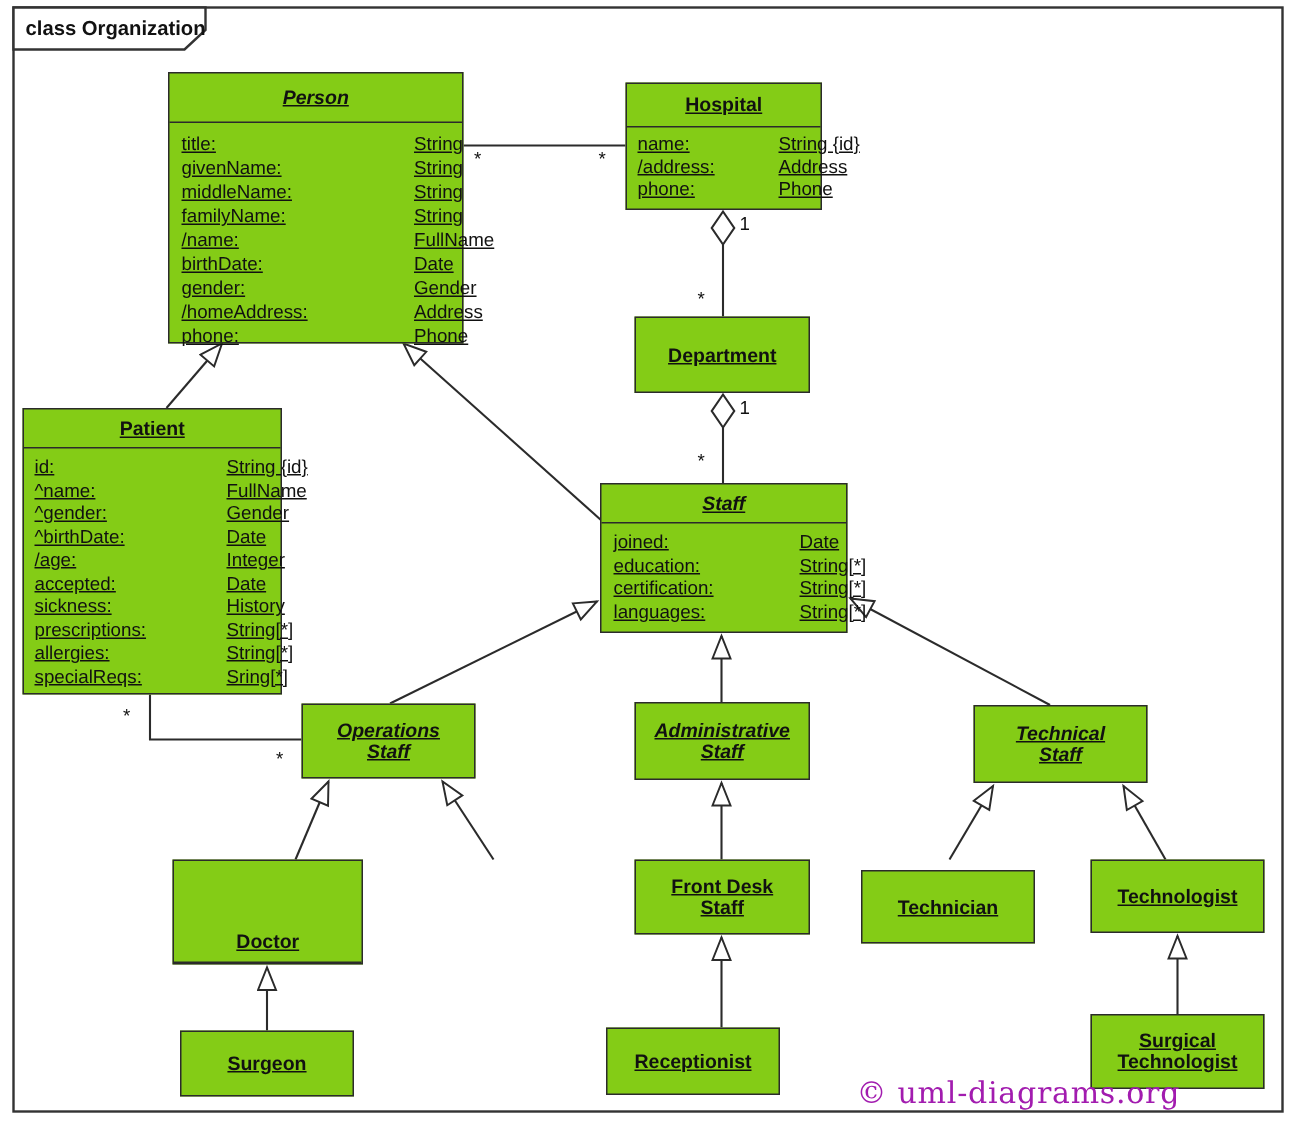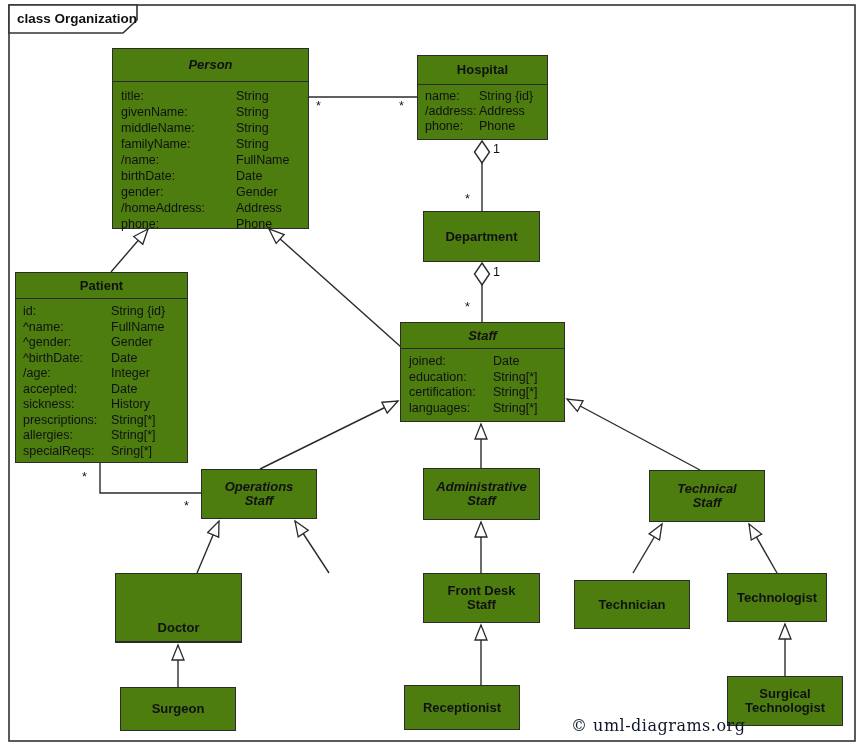--- a/index.html
+++ b/index.html
@@ -1,27 +1,27 @@
 <!DOCTYPE html>
 <html><head>
 <meta charset="utf-8">
 <style>
   html,body{margin:0;padding:0;background:#fff;}
   #stage{position:relative;width:860px;height:747px;background:#fff;
          font-family:"Liberation Sans","DejaVu Sans",sans-serif;color:#111;overflow:hidden;}
   svg#wires{position:absolute;left:0;top:0;z-index:1;}
-  .cls{position:absolute;z-index:2;background:#4d7c0f;border:1.5px solid #2b2b2b;box-sizing:border-box;}
+  .cls{position:absolute;z-index:2;background:#84cc16;border:1.5px solid #2b2b2b;box-sizing:border-box;text-decoration:underline;}
   .cname{font-weight:bold;font-size:13px;display:flex;align-items:center;justify-content:center;
          text-align:center;line-height:14px;}
   .head{border-bottom:1.5px solid #2b2b2b;}
   .italic .cname{font-style:italic;}
   .simple{display:flex;align-items:center;justify-content:center;}
   .simple .cname{width:100%;height:100%;}
   .cattrs{font-size:12.5px;line-height:16px;}
-  .arow{display:flex;white-space:pre;}
+  .arow{display:flex;white-space:pre;gap:40px;}
   .an{flex:0 0 auto;}
   
   #c-person{left:112px;top:48px;width:197px;height:181px;}
   #c-person .head{height:32px;}
   #c-person .cattrs{padding:6px 0 0 8px;}
   #c-person .an{width:115px;}
   #c-hospital{left:417px;top:55px;width:131px;height:85px;}
   #c-hospital .head{height:28px;}
   #c-hospital .cattrs{padding:4px 0 0 7px;line-height:15px;}
   #c-hospital .an{width:54px;}
@@ -40,40 +40,40 @@
   #c-admin .cname{padding:0 10px;}
   #c-tstaff{left:649px;top:470px;width:116px;height:52px;}
   #c-tstaff .cname{padding:0 24px;}
   #c-doctor{left:115px;top:573px;width:127px;height:70px;}
   #c-doctor .head{height:27px;margin-top:40px;}
   #c-doctor .cattrs{padding:5px 0 0 7px;}
   #c-nurse{left:271px;top:573px;width:115px;height:49px;}
   #c-frontdesk{left:423px;top:573px;width:117px;height:50px;}
   #c-frontdesk .cname{padding:0 22px;}
   #c-technician{left:574px;top:580px;width:116px;height:49px;}
-  #c-technologist{left:727px;top:573px;width:100px;height:49px;}
+  #c-technologist{left:727px;top:573px;width:116px;height:49px;}
   #c-surgeon{left:120px;top:687px;width:116px;height:44px;}
   #c-receptionist{left:404px;top:685px;width:116px;height:45px;}
   #c-surgtech{left:727px;top:676px;width:116px;height:50px;}
   #c-surgtech .cname{padding:0 10px;}
   
   #frame-label{position:absolute;left:17px;top:11px;z-index:3;font-weight:bold;font-size:13.5px;}
   
   .mult{position:absolute;z-index:3;font-size:12.5px;line-height:12px;}
   #m-ph-l{left:316px;top:100px;}
   #m-ph-r{left:399px;top:100px;}
   #m-hd-1{left:493px;top:143px;}
   #m-hd-m{left:465px;top:193px;}
   #m-ds-1{left:493px;top:266px;}
   #m-ds-m{left:465px;top:301px;}
   #m-po-u{left:82px;top:471px;}
   #m-po-l{left:184px;top:500px;}
   
-  #copyright{position:absolute;left:571px;top:716px;z-index:3;color:#0f172a;
-             font-family:"DejaVu Serif",serif;font-size:16px;letter-spacing:0.5px;}
+  #copyright{position:absolute;left:571px;top:716px;z-index:3;color:#a21caf;
+             font-family:"DejaVu Serif",serif;font-size:20px;letter-spacing:0.5px;}
 </style>
 </head>
 <body>
 
 <div id="stage">
 
   <svg id="wires" width="860" height="747" viewBox="0 0 860 747">
     <defs>
       <marker id="tri" markerUnits="userSpaceOnUse" markerWidth="20" markerHeight="16" refX="16" refY="7" orient="auto">
         <path d="M1,1 L16,7 L1,13 Z" fill="#ffffff" stroke="#2b2b2b" stroke-width="1.3"></path>

